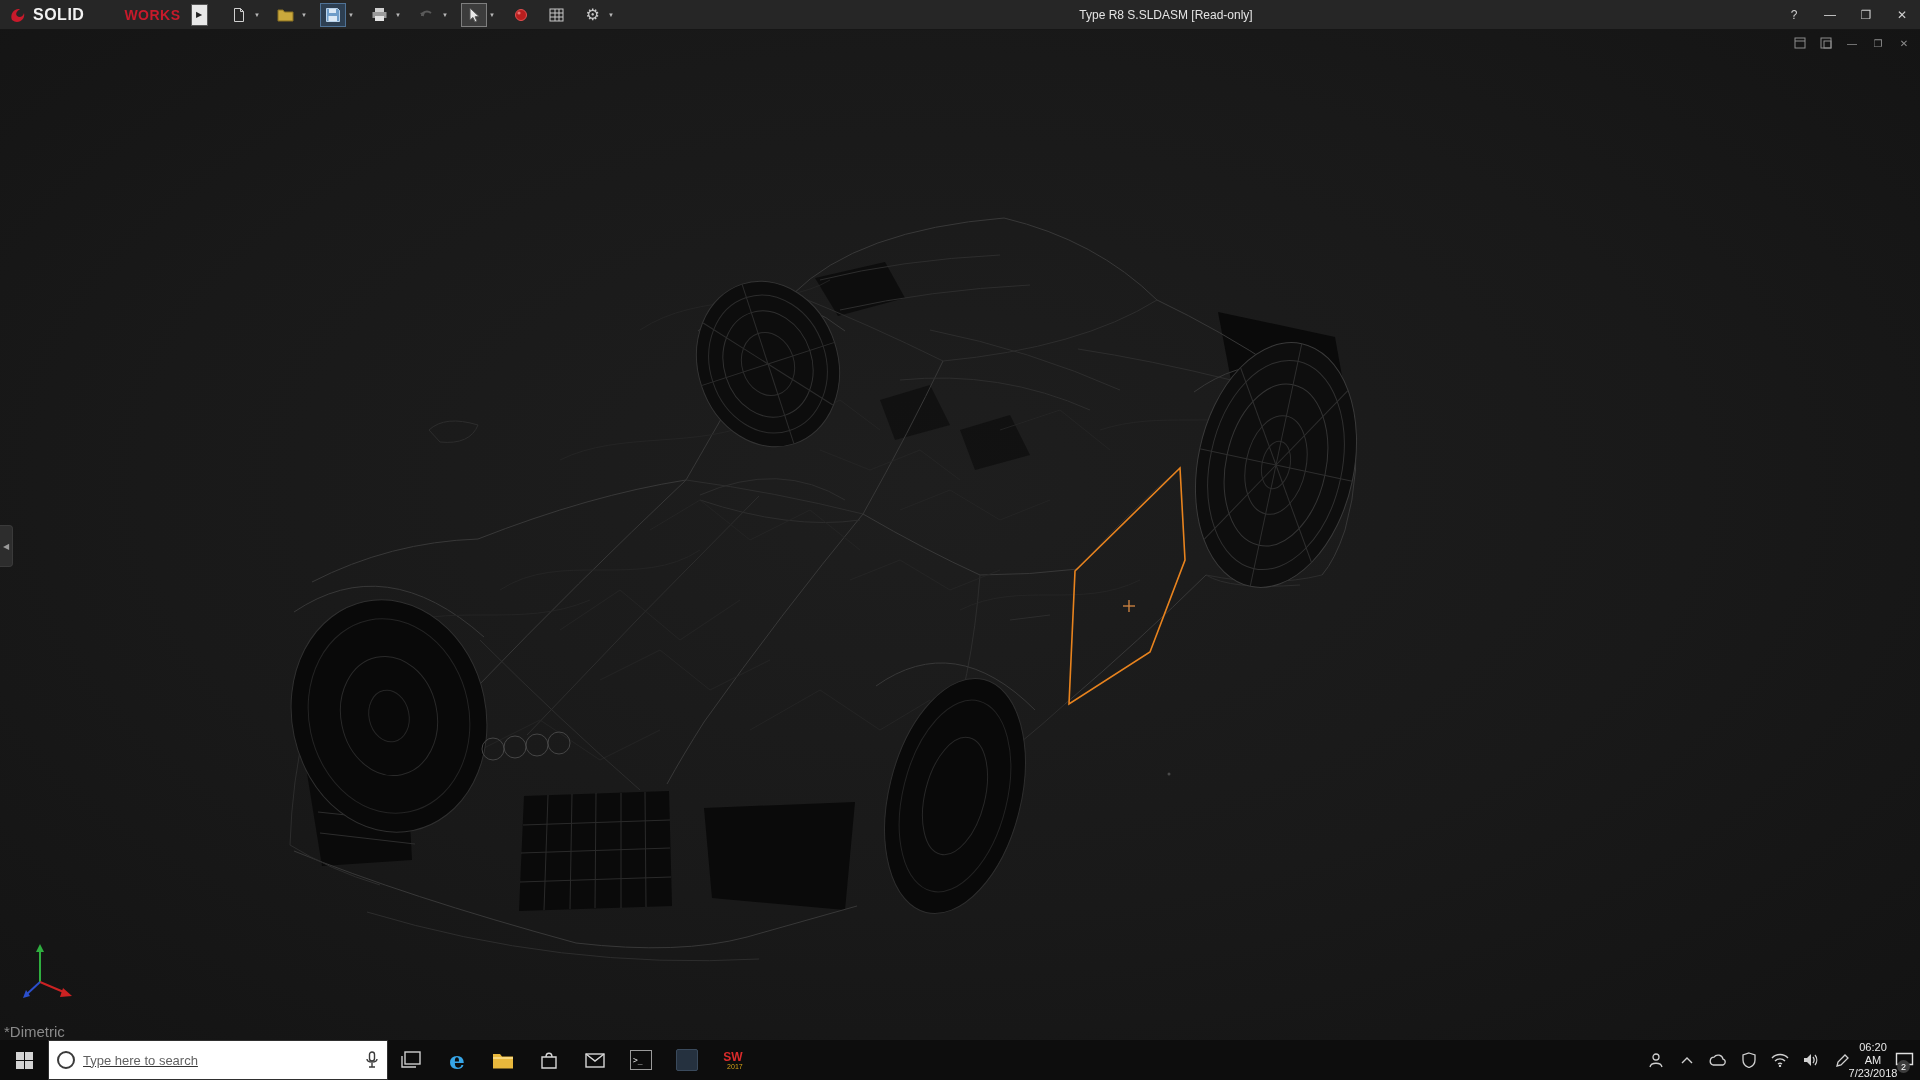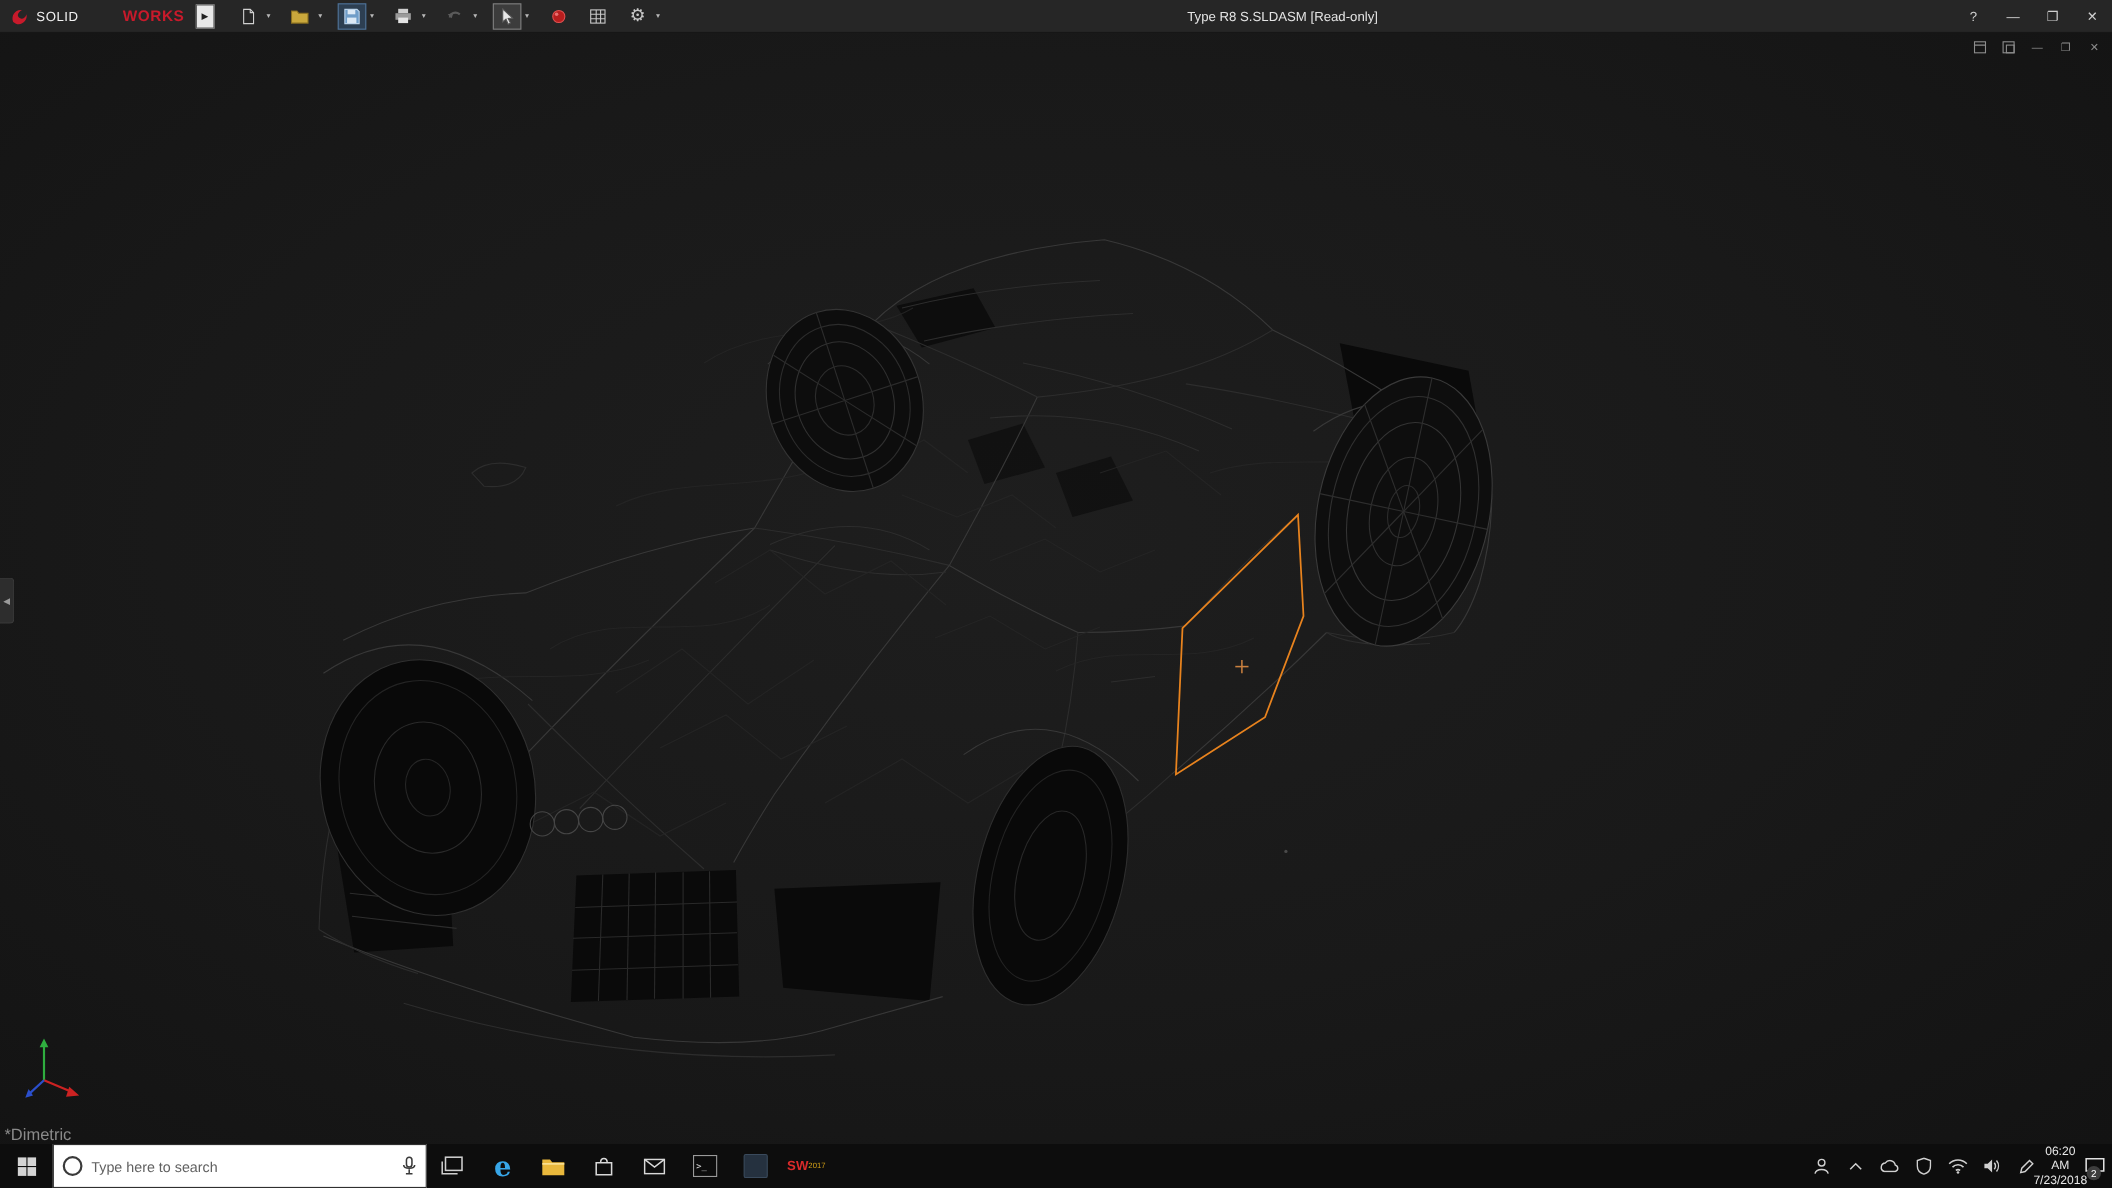--- a/index.html
+++ b/index.html
@@ -5,21 +5,21 @@
   * { box-sizing: border-box; margin: 0; padding: 0; }
   html,body { width:1920px; height:1080px; overflow:hidden; background:#000;
               font-family:"Liberation Sans", sans-serif; }
   button { background:none; border:none; padding:0; font:inherit; color:inherit; cursor:default; }
 
   
   .titlebar { position:absolute; top:0; left:0; width:1920px; height:30px;
               background:#262626; border-bottom:1px solid #161616;
               display:flex; align-items:center; z-index:30; }
   .brand { display:flex; align-items:center; gap:5px; padding:0 10px 0 8px; }
-  .brand-solid { color:#f2f2f2; font-weight:normal; font-size:12px; letter-spacing:.5px; }
+  .brand-solid { color:#f2f2f2; font-weight:bold; font-size:16px; letter-spacing:.5px; }
   .brand-works { color:#c81a2b; font-weight:bold; font-size:14px; letter-spacing:.5px;padding-left:40px; }
   .flyout { width:17px; height:22px; background:#e8e8e8; border:1px solid #555;
             color:#222; font-size:8px; display:flex; align-items:center; justify-content:center; margin-right:18px; }
   .toolbar { display:flex; align-items:center; gap:4px; }
   .tb-group { display:flex; align-items:center; margin-right:6px; }
   .tb-btn { width:26px; height:24px; display:flex; align-items:center; justify-content:center; border:1px solid transparent; }
   .tb-btn.hl-blue { background:#2d3f52; border:1px solid #4f7296; }
   .tb-btn.active  { background:#3c3c3c; border:1px solid #7e7e7e; }
   .tb-btn.disabled { opacity:.45; }
   .tb-drop { width:11px; height:24px; color:#b8b8b8; font-size:6px; display:flex; align-items:center; justify-content:center; }
@@ -49,27 +49,27 @@
                color:#9a9a9a; font-size:8px; display:flex; align-items:center; justify-content:center; }
   .view-label { position:absolute; left:4px; bottom:0px; color:#8a8a8a; font-size:15px; }
 
   
   .taskbar { position:absolute; left:0; bottom:0; width:1920px; height:40px; background:#0d0d0d;
              display:flex; align-items:stretch; z-index:40; }
   .tb-app { width:46px; display:flex; align-items:center; justify-content:center; }
   .start { width:48px; }
   .searchbox { width:340px; background:#ffffff; border:1px solid #2f2f2f; display:flex; align-items:center; padding:0 8px; gap:8px; }
   .cortana-ring { width:18px; height:18px; border:2px solid #3a3a3a; border-radius:50%; flex:none; }
-  .searchbox input { flex:1; border:none; outline:none; font-size:13px; color:#333; background:transparent; }
+  .searchbox input { flex:1; border:none; outline:none; font-size:13px; color:#333; background:transparent;text-decoration:underline; }
   .searchbox input::placeholder { color:#616161; }
   .edge-e { color:#37a6e8; font-size:25px; font-weight:bold; font-family:"DejaVu Serif", serif; line-height:1; }
   .cmd-box { width:22px; height:20px; background:#0c0c0c; border:1px solid #9a9a9a; color:#ddd;
              font-size:8px; font-family:"DejaVu Sans Mono", monospace; display:flex; align-items:center; justify-content:flex-start; padding-left:2px; }
   .dark-app { width:22px; height:22px; background:#25313f; border:1px solid #3a4a5c; border-radius:2px; }
-  .sw-tile { display:flex; align-items:center; line-height:1; }
+  .sw-tile { display:flex; flex-direction:column; align-items:flex-end; line-height:1; }
   .sw-label { color:#d92b2b; font-weight:bold; font-size:12px; }
   .sw-year { color:#d4a017; font-size:7px; }
   .tray { margin-left:auto; display:flex; align-items:center; gap:7px; padding-right:4px; }
   .tray button { width:24px; height:40px; display:flex; align-items:center; justify-content:center; }
   .clock { display:flex; flex-direction:column; align-items:flex-end; justify-content:center;
            color:#e8e8e8; font-size:11px; line-height:13px; padding:0 8px; }
   .action-center { position:relative; width:44px; display:flex; align-items:center; justify-content:center; }
   .ac-badge { position:absolute; right:6px; bottom:7px; min-width:13px; height:13px; border-radius:7px;
               background:#3d3d3d; color:#fff; font-size:9px; display:flex; align-items:center; justify-content:center; padding:0 2px; }
 </style>

